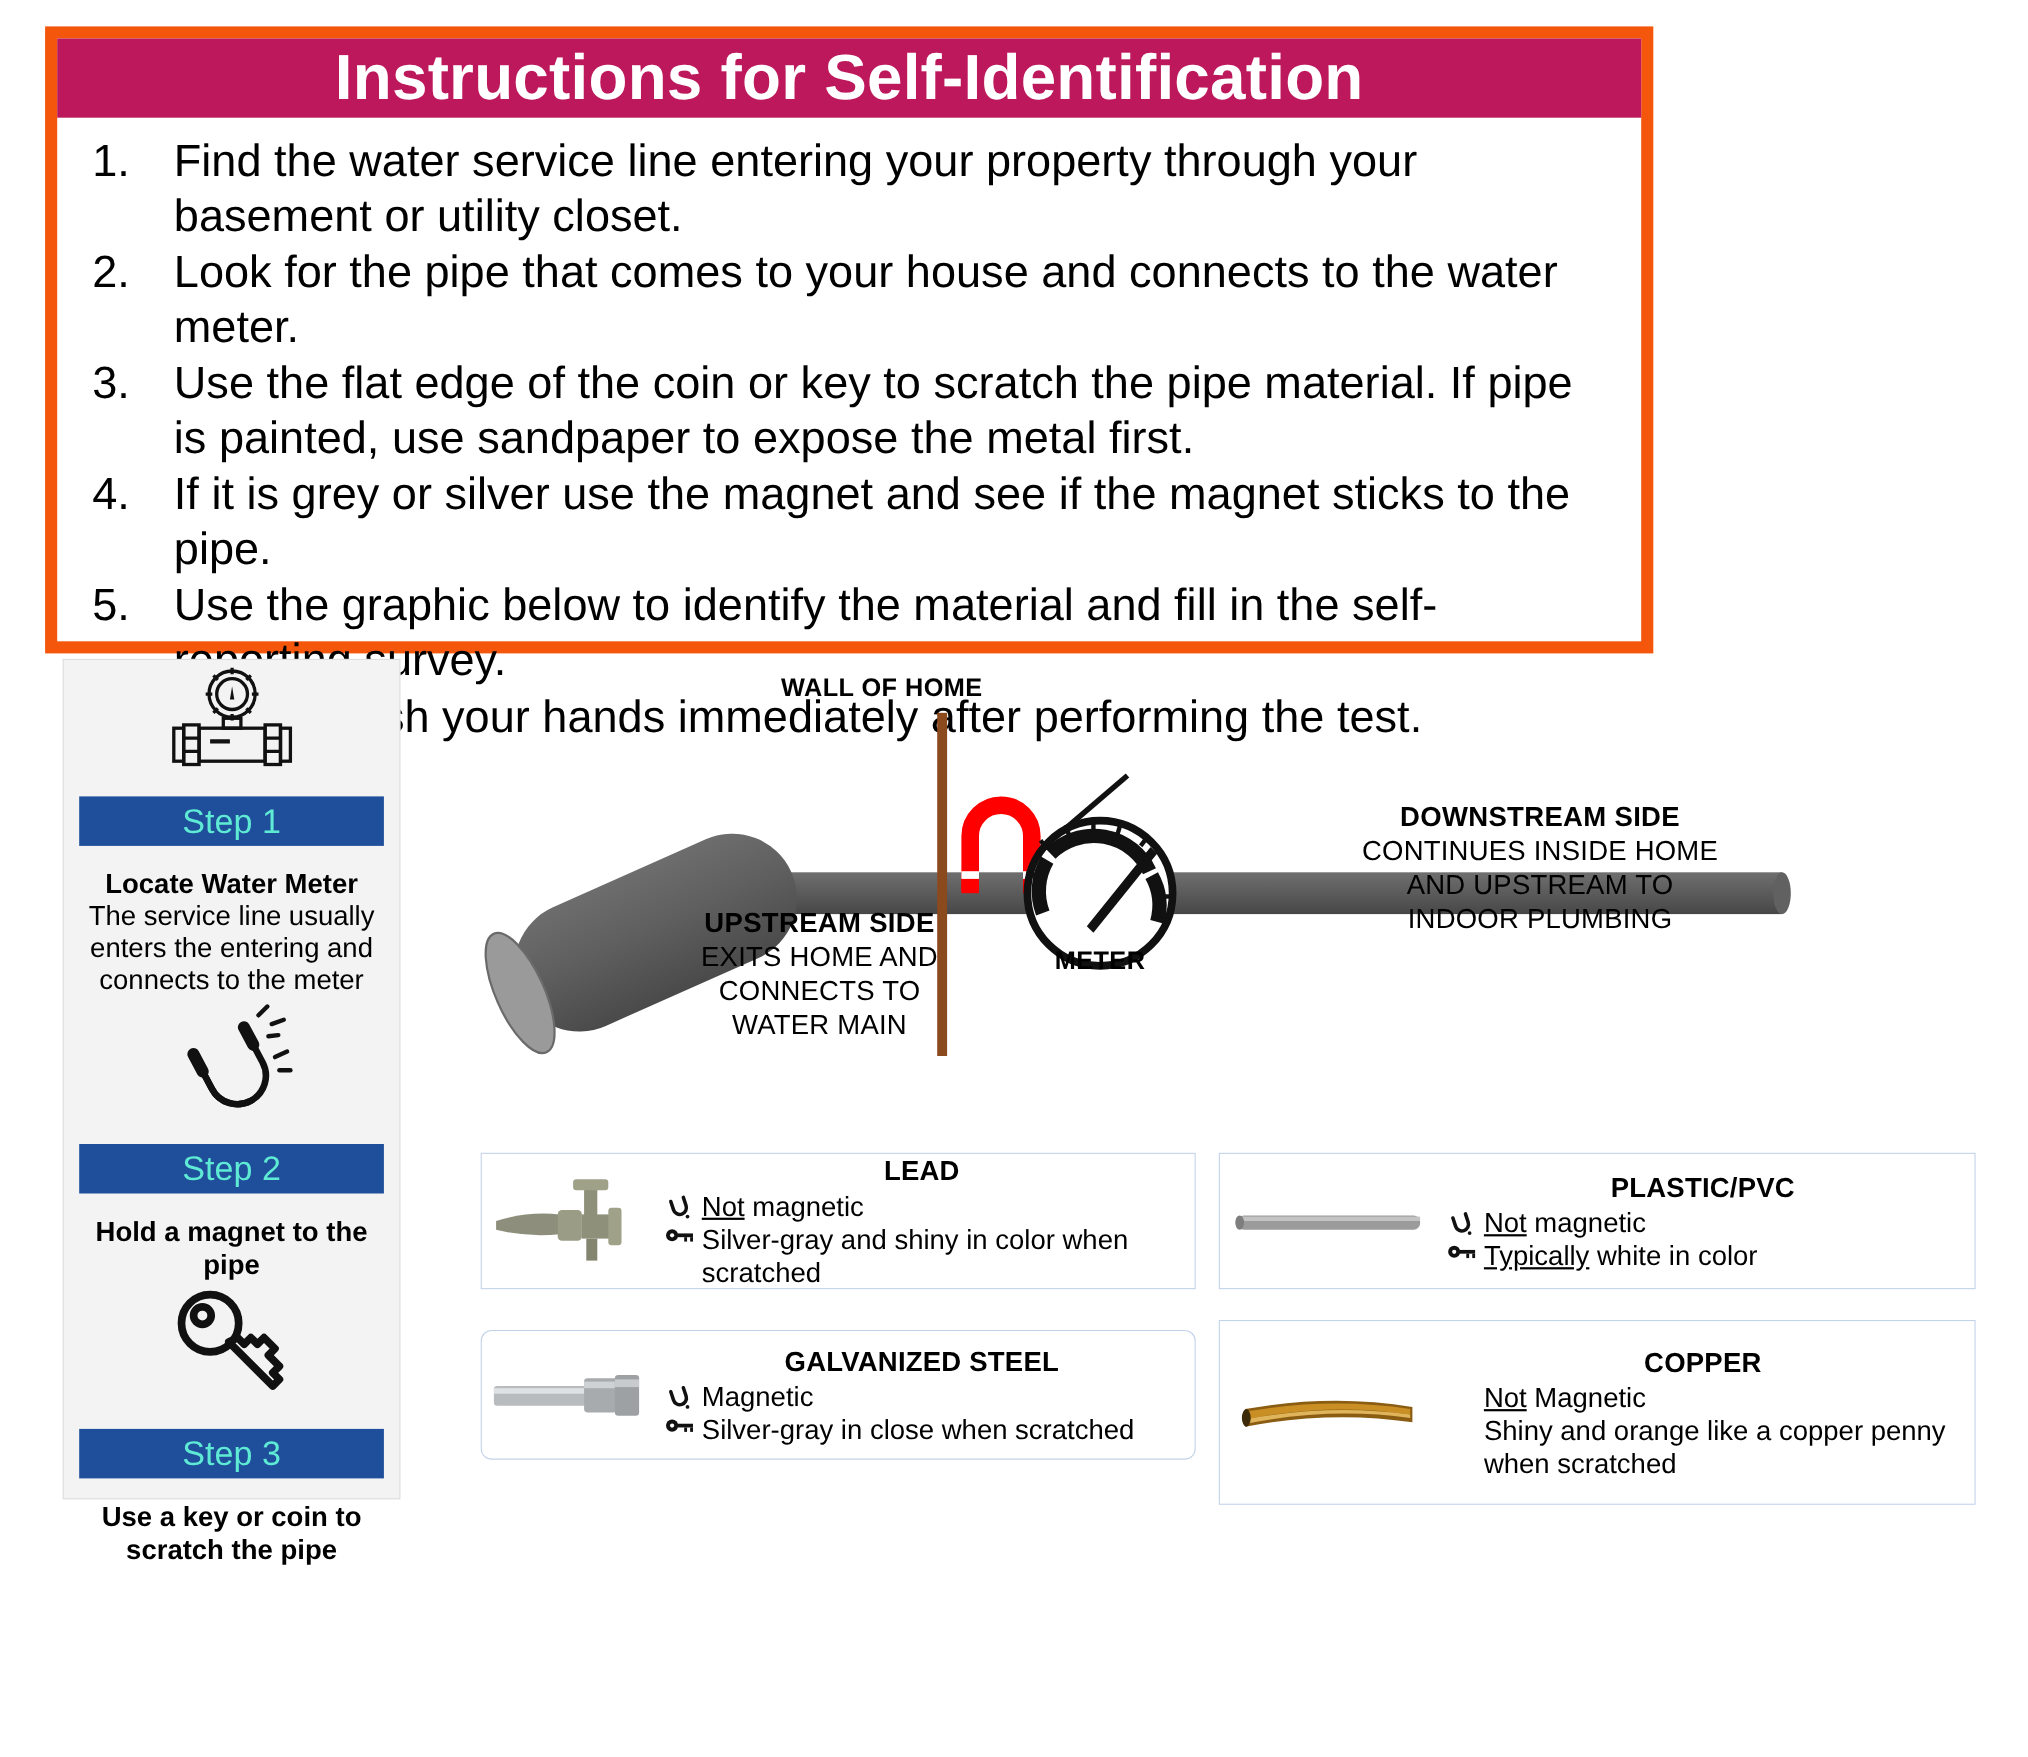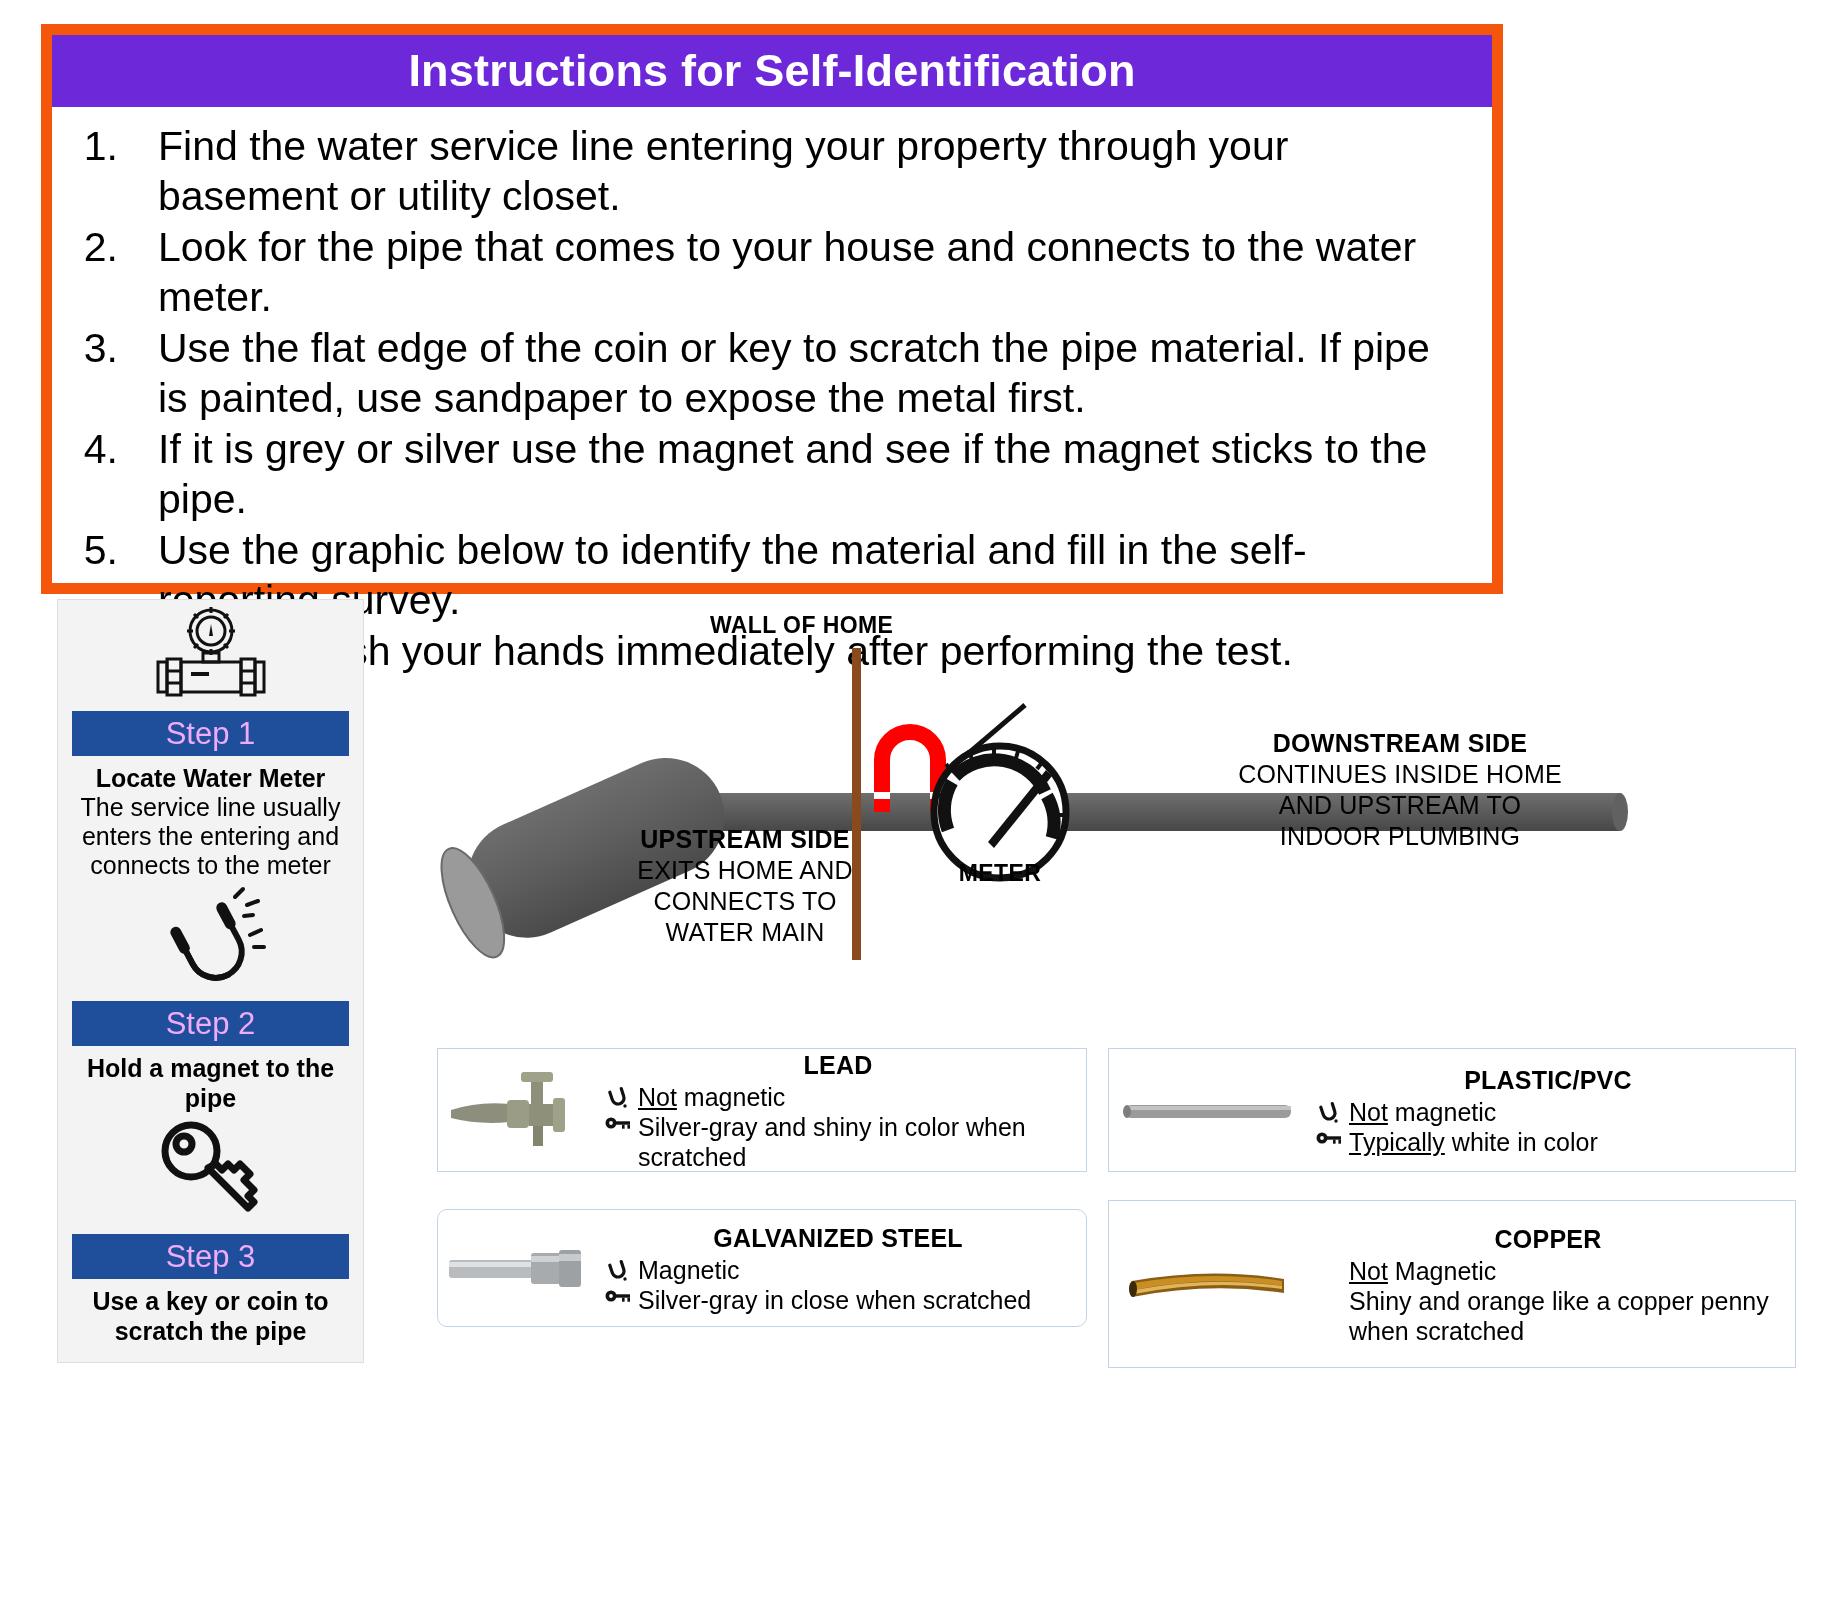--- a/index.html
+++ b/index.html
@@ -4,39 +4,39 @@
 <style>
   html,body{margin:0;padding:0;background:#ffffff;}
   body{width:1844px;height:1597px;position:relative;font-family:"Liberation Sans",sans-serif;color:#000;}
 
   
   #instructions-panel{
     position:absolute;left:41px;top:24px;width:1462px;height:570px;
     border:11px solid #F4560C;background:#ffffff;box-sizing:border-box;
   }
   #instructions-title{
-    background:#6d28d9;color:#ffffff;font-weight:bold;font-size:45px;
+    background:#be185d;color:#ffffff;font-weight:bold;font-size:58px;
     text-align:center;line-height:72px;height:72px;letter-spacing:.2px;
   }
   #instructions-body{padding:14px 20px 0 20px;}
   .instr-item{display:flex;align-items:flex-start;margin-bottom:1px;}
   .instr-num{width:86px;flex:0 0 86px;text-align:right;padding-right:40px;
     box-sizing:border-box;font-size:41px;line-height:50px;}
   .instr-text{font-size:41px;line-height:50px;flex:1;padding-right:10px;}
 
   
   #steps-sidebar{
     position:absolute;left:57px;top:599px;width:307px;height:764px;
     background:#F3F3F3;border:1px solid #dedede;box-sizing:border-box;
   }
   .step-block{width:100%;}
   .step-icon{height:108px;display:flex;align-items:center;justify-content:center;}
   .step-banner{
-    background:#1F4E9B;color:#f0abfc;font-size:31px;text-align:center;
-    margin:3px 14px;line-height:45px;height:45px;
+    background:#1F4E9B;color:#5eead4;font-size:31px;text-align:center;
+    margin:16px 14px;line-height:45px;height:45px;
   }
   .step-caption{text-align:center;padding:4px 8px 0 8px;}
   .step-caption .ttl{font-size:25px;font-weight:bold;line-height:30px;}
   .step-caption .dsc{font-size:25px;line-height:29px;}
 
   
   #diagram{position:absolute;left:380px;top:600px;width:1440px;height:420px;}
   #wall-label{position:absolute;left:330px;top:12px;width:300px;text-align:left;
     font-size:23px;font-weight:bold;letter-spacing:.4px;}
   #wall-of-home{position:absolute;left:472px;top:48px;width:9px;height:312px;

